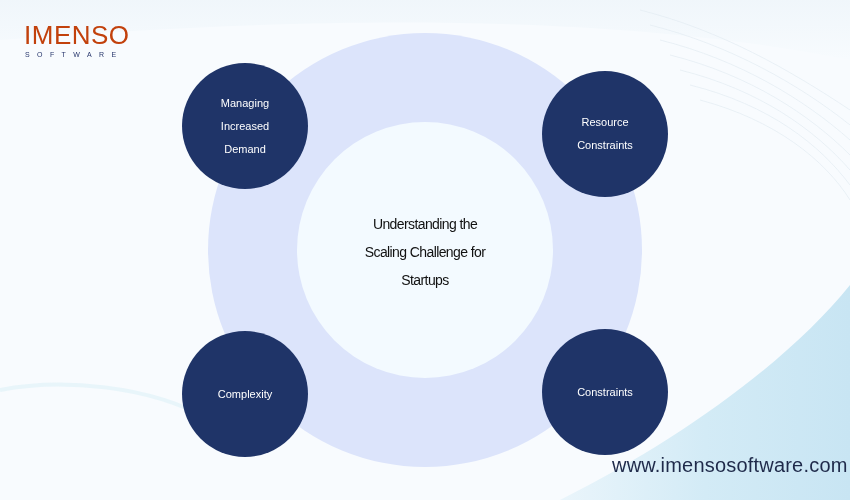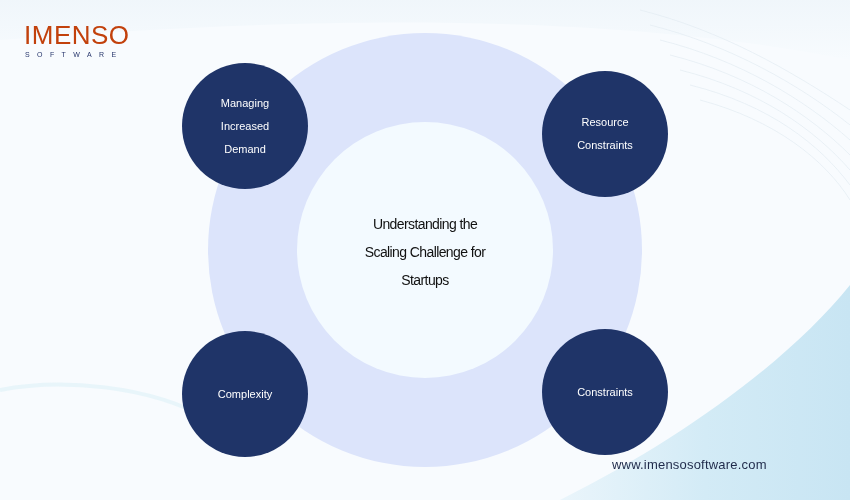--- a/index.html
+++ b/index.html
@@ -97,21 +97,21 @@
     .node-label span { display: block; white-space: nowrap; }
     #node-managing { left: 182px; top: 63px; }
     #node-resource { left: 542px; top: 71px; }
     #node-tech { left: 182px; top: 331px; }
     #node-operational { left: 542px; top: 329px; }
     .website {
       position: absolute;
       left: 612px;
       top: 455px;
       font-family: "Liberation Sans", sans-serif;
-      font-size: 13px;
+      font-size: 20px;
       line-height: 20px;
       color: #1f2a4a;
       letter-spacing: 0.2px;
     }
   </style>
 </head>
 <body>
 
 <svg class="bg-layer" width="850" height="500" viewBox="0 0 850 500" xmlns="http://www.w3.org/2000/svg">
   <defs>

